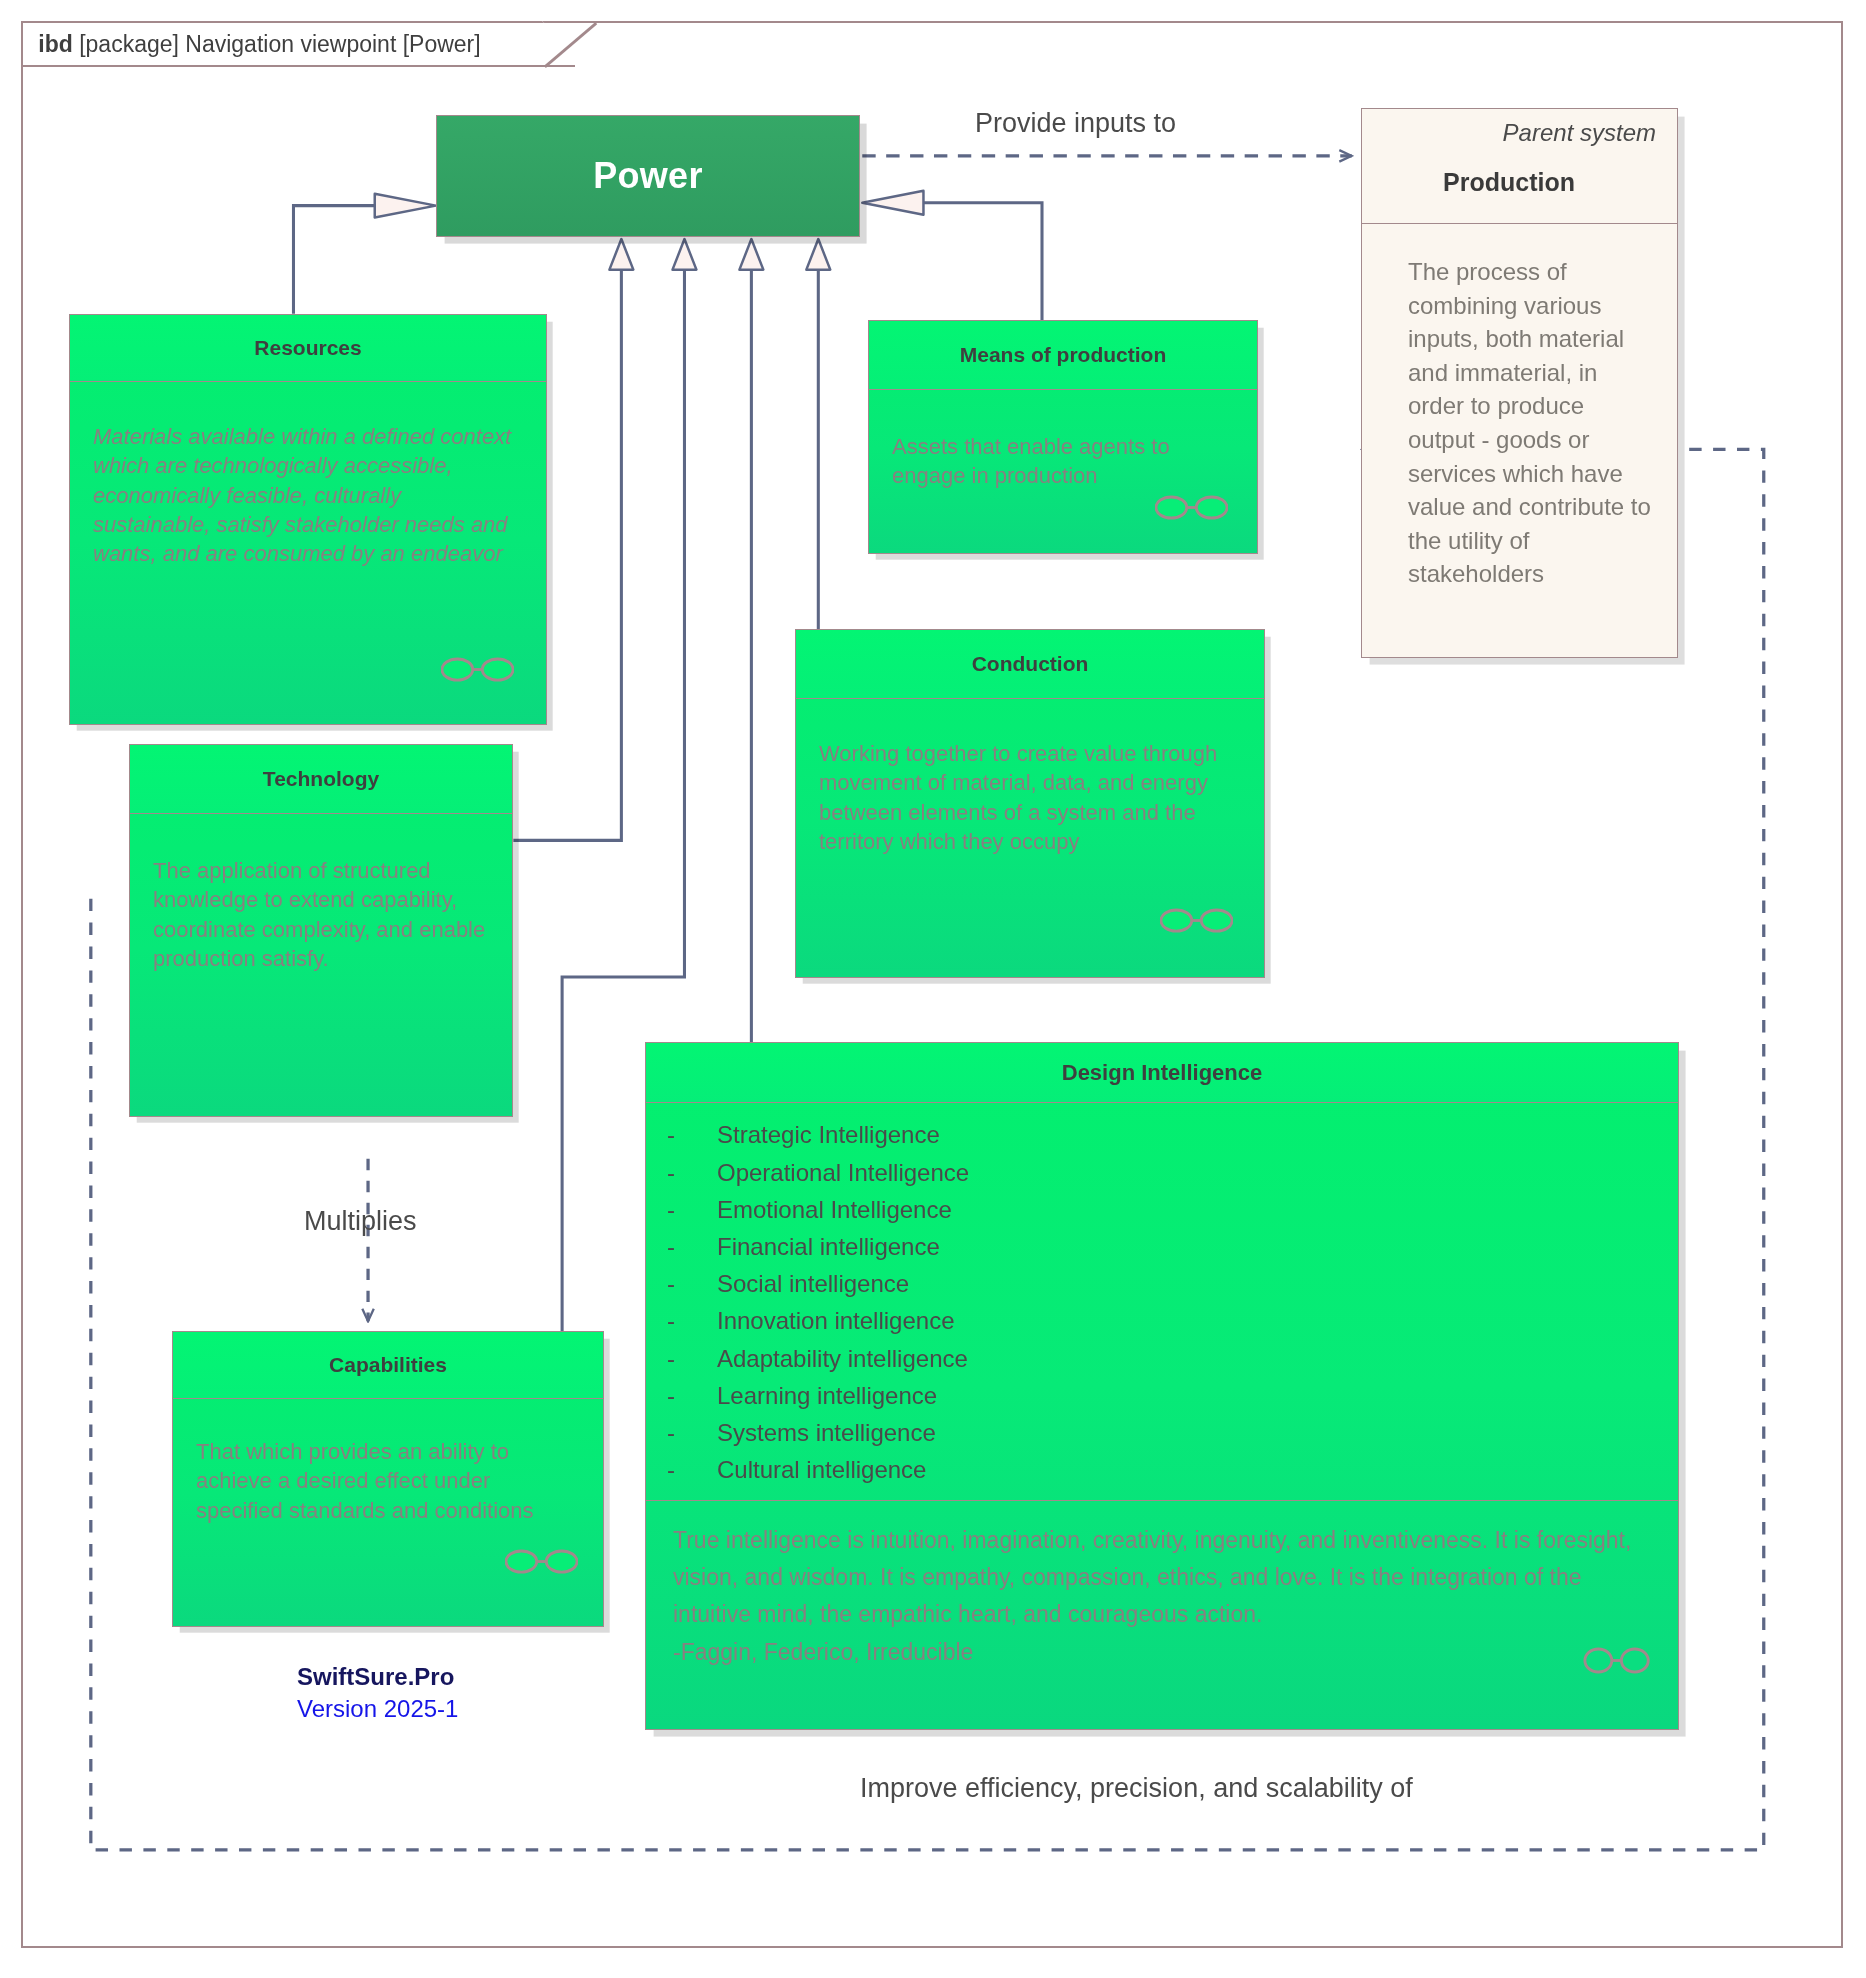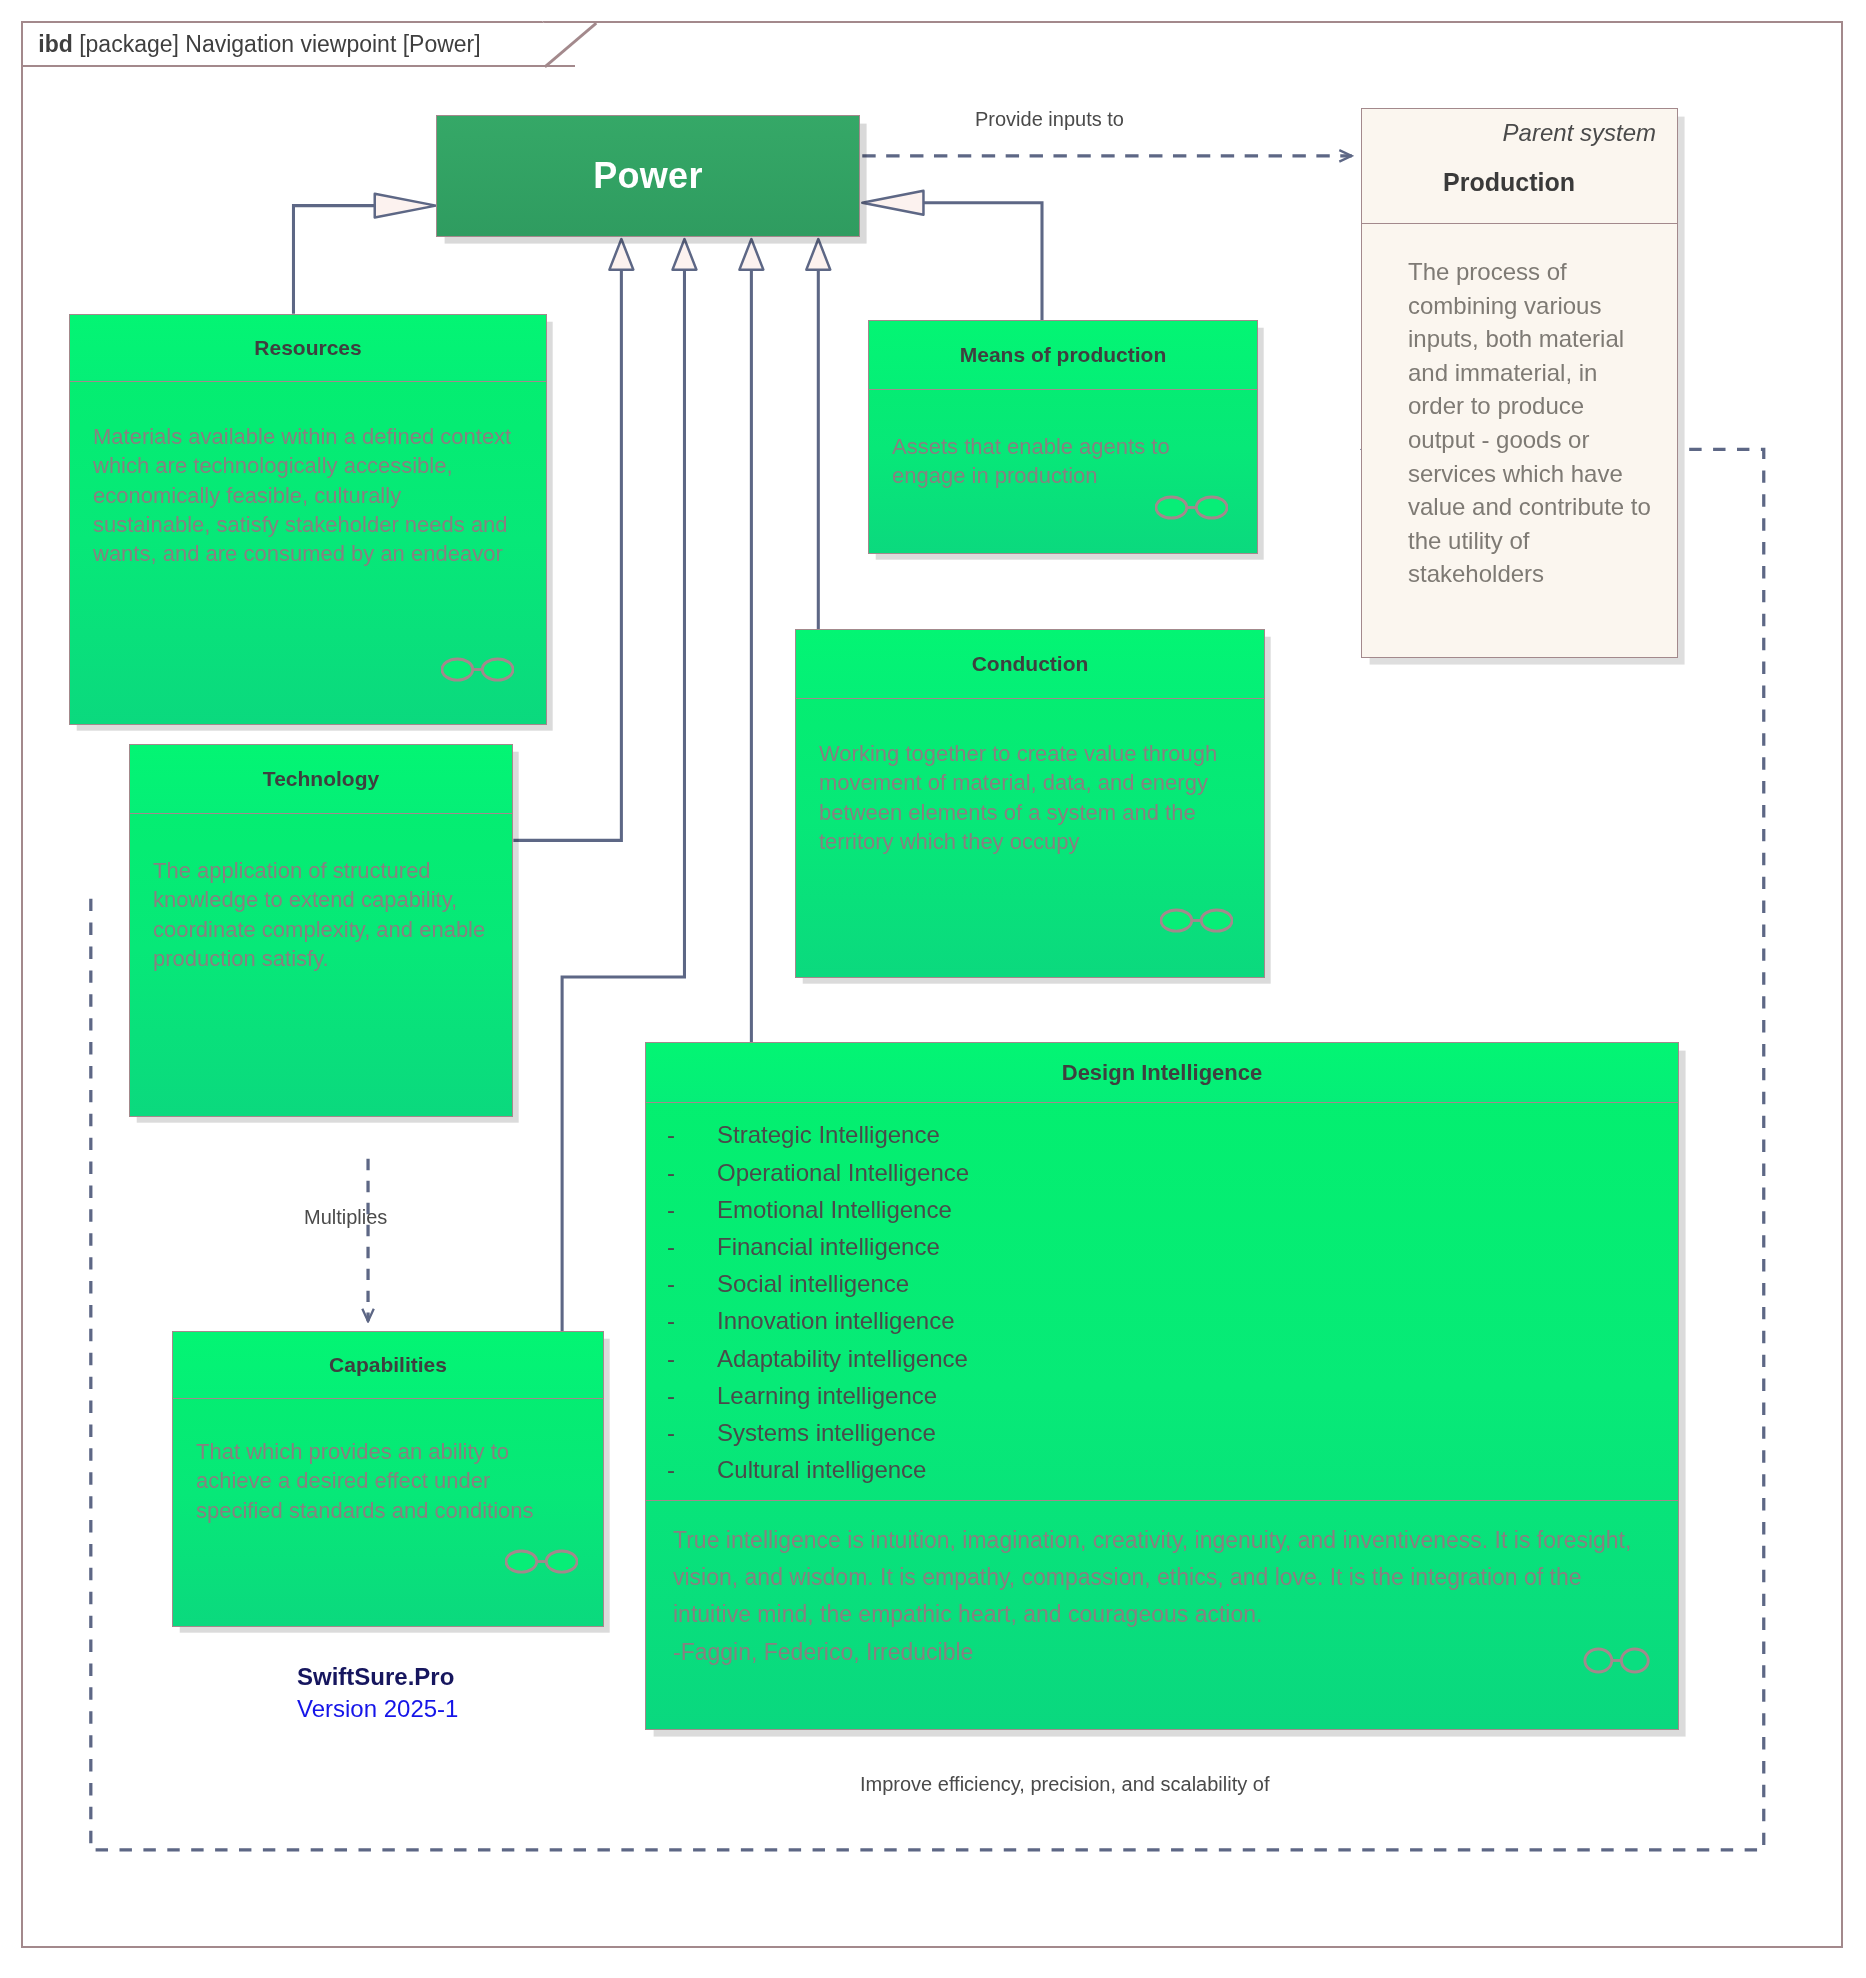--- a/index.html
+++ b/index.html
@@ -79,21 +79,21 @@
   }
   .production .pbody{
     padding:31px 21px 0 46px;font-size:24px;line-height:1.40;color:#7e7a74;
   }
 
   
   .glasses{position:absolute;width:73px;height:29px;}
   .glasses svg{width:100%;height:100%;display:block;}
 
   
-  .wlabel{position:absolute;font-size:20px;color:#4a4a4a;white-space:nowrap;}
+  .wlabel{position:absolute;font-size:27px;color:#4a4a4a;white-space:nowrap;}
 
   
   .di{
     position:absolute;left:645px;top:1042px;width:1034px;height:688px;
     border:1.9px solid #a3898c;box-sizing:border-box;
     box-shadow:7.6px 7.6px 0 -1px rgba(0,0,0,0.14);
     background:linear-gradient(180deg,#03f06e 0%,#07ea77 50%,#0ad87f 100%);
   }
   .di .dihdr{
     height:59px;display:flex;align-items:center;justify-content:center;
@@ -194,21 +194,21 @@
   <div class="production">
     <div class="phdr">
       <div class="stereo">Parent system</div>
       <div class="ptitle">Production</div>
     </div>
     <div class="pbody">The process of combining various inputs, both material and immaterial, in order to produce output - goods or services which have value and contribute to the utility of stakeholders</div>
   </div>
 
   <div class="node green" style="left:69px;top:314px;width:478px;height:411px;">
     <div class="hdr" style="height:67px;">Resources</div>
-    <div class="body" style="padding-top:40px;">Materials available within a defined context which are technologically accessible, economically feasible, culturally sustainable, satisfy stakeholder needs and wants, and are consumed by an endeavor</div>
+    <div class="body" style="padding-top:40px;font-style:italic;">Materials available within a defined context which are technologically accessible, economically feasible, culturally sustainable, satisfy stakeholder needs and wants, and are consumed by an endeavor</div>
     <div class="glasses" style="right:32.5px;bottom:40px;">
       <svg viewBox="0 0 76 30">
         <ellipse cx="17" cy="15" rx="16" ry="11" fill="#07ee77" stroke="#a3898c" stroke-width="3"></ellipse>
         <ellipse cx="59" cy="15" rx="16" ry="11" fill="#07ee77" stroke="#a3898c" stroke-width="3"></ellipse>
         <line x1="33" y1="15" x2="43" y2="15" stroke="#a3898c" stroke-width="3"></line>
       </svg>
     </div>
   </div>
 
   <div class="node green" style="left:868px;top:320px;width:390px;height:234px;">

